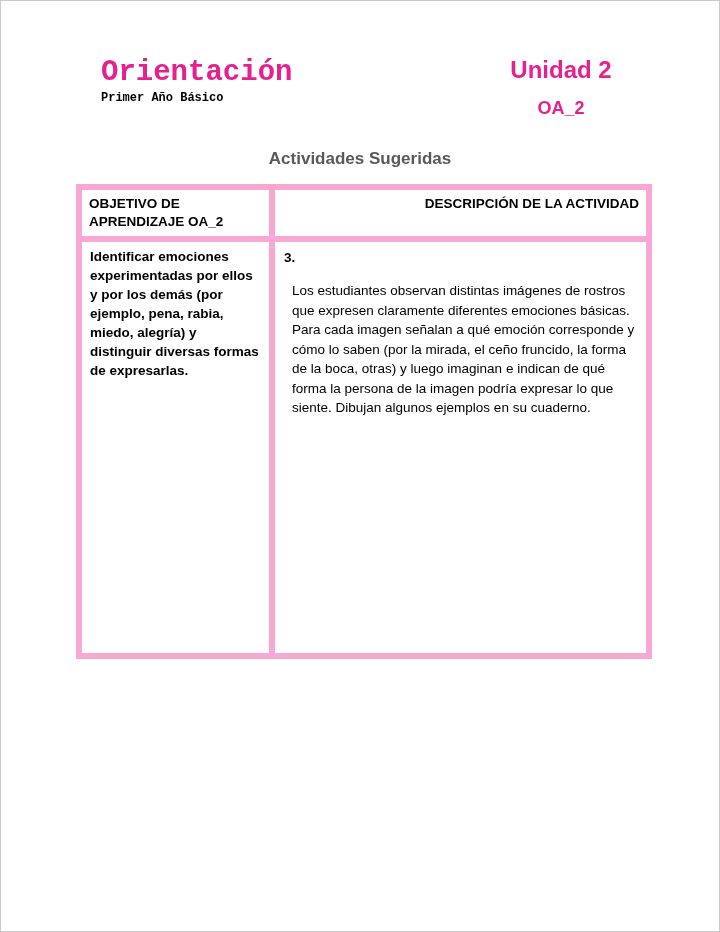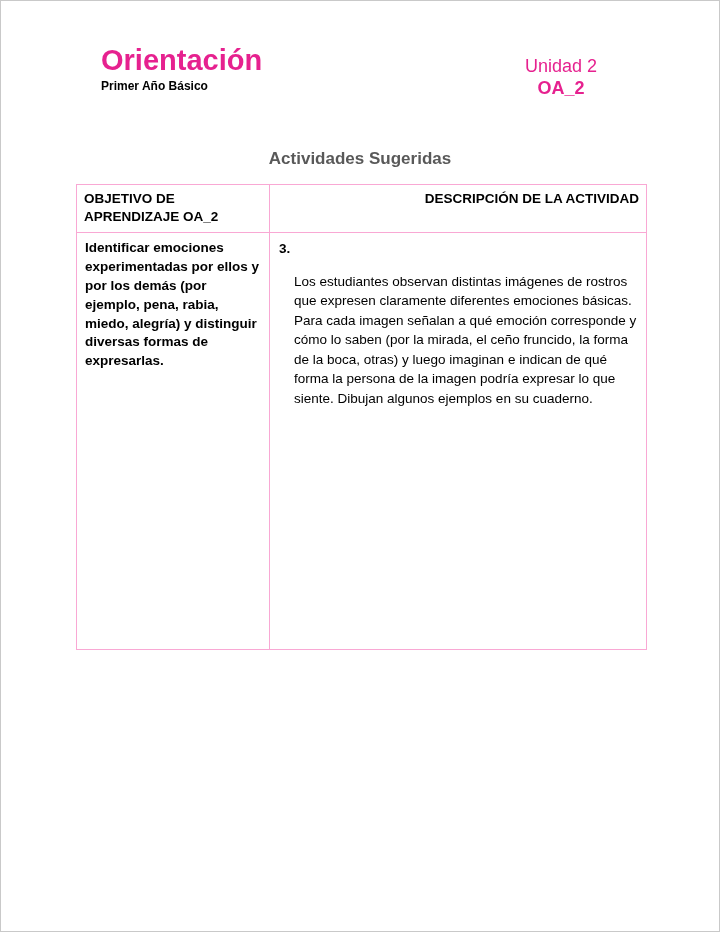--- a/index.html
+++ b/index.html
@@ -14,22 +14,23 @@
     height: 932px;
     margin: 0 auto;
     background: #ffffff;
     border: 1px solid #c9c9c9;
     box-sizing: border-box;
     overflow: hidden;
   }
   
   .doc-header-left {
     position: absolute;
-    top: 44px;
+    top: 56px;
     left: 100px;
+    font-family: Liberation Mono, monospace;
   }
   .subject-title {
     margin: 0;
     font-size: 29px;
     line-height: 1.1;
     font-weight: bold;
     color: var(--accent, #e6218f);
   }
   .grade-subtitle {
     margin: 2px 0 0 0;
@@ -38,26 +39,26 @@
     color: #000000;
   }
   .doc-header-right {
     position: absolute;
     top: 55px;
     left: 505px;
     width: 110px;
     text-align: center;
   }
   .unit-label {
-    font-size: 18px;
-    font-weight: normal;
+    font-size: 24px;
+    font-weight: bold;
     color: var(--accent, #e6218f);
   }
   .oa-label {
-    margin-top: 1px;
+    margin-top: 14px;
     font-size: 18px;
     font-weight: bold;
     color: var(--accent, #e6218f);
   }
   
   .section-title {
     position: absolute;
     top: 148px;
     left: 0;
     width: 100%;
@@ -71,21 +72,21 @@
   .activities-table {
     position: absolute;
     top: 183px;
     left: 75px;
     width: 570px;
     border-collapse: collapse;
     table-layout: fixed;
   }
   .activities-table th,
   .activities-table td {
-    border: 1px solid #f9a8d4;
+    border: 6px solid #f9a8d4;
     vertical-align: top;
     font-size: 13.5px;
     color: #000000;
     box-sizing: border-box;
   }
   .col-objective { width: 193px; }
   .col-description { width: 377px; }
   .activities-table th {
     font-weight: bold;
     padding: 5px 7px;
@@ -108,21 +109,21 @@
   }
   td.activity-cell {
     padding: 6px 9px;
     line-height: 1.45;
   }
   .activity-number {
     margin: 0 0 0 0;
     font-weight: bold;
   }
   .activity-text {
-    margin: 13px 0 0 15px;
+    margin: 13px 0 0 8px;
     font-weight: normal;
   }
 </style>
 </head>
 <body>
 
 <div class="page">
 
   <div class="doc-header-left">
     <h1 class="subject-title">Orientación</h1>

